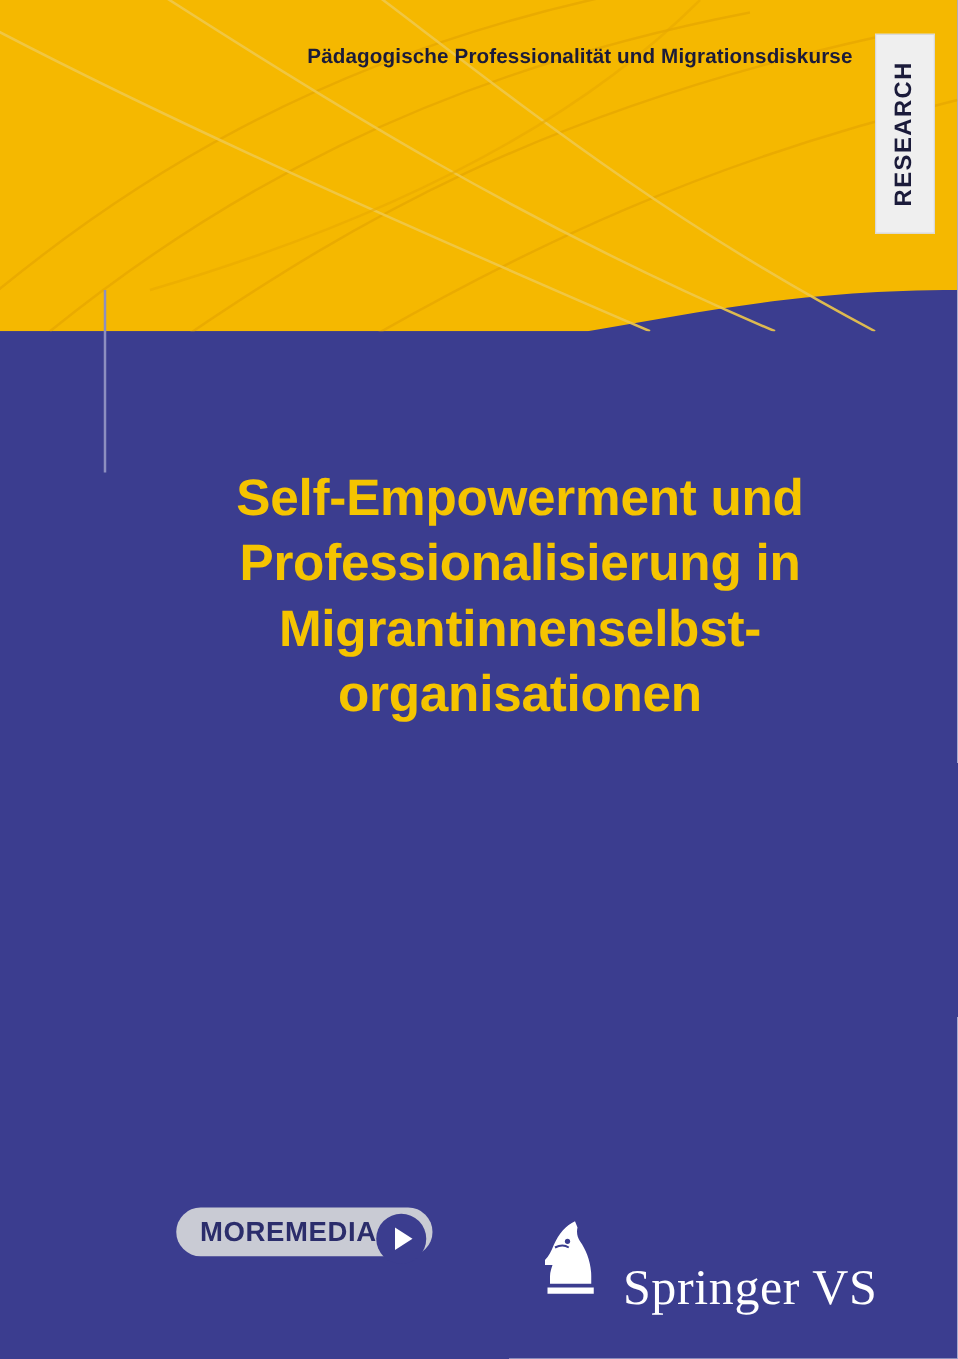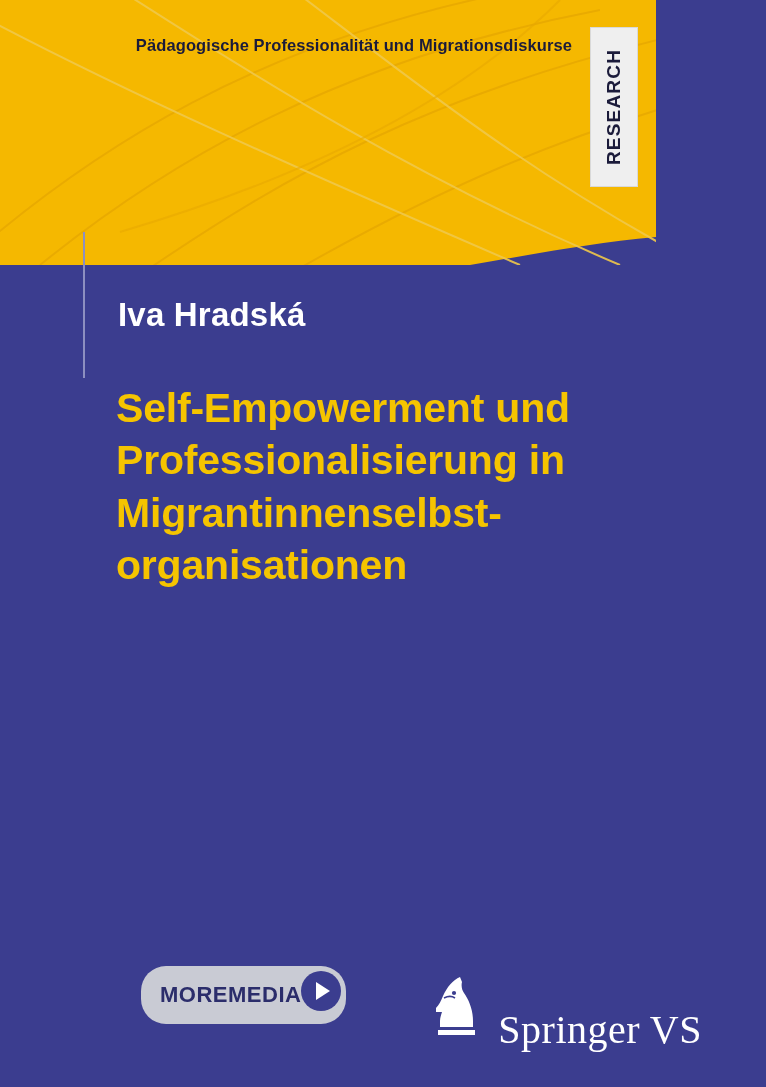--- a/index.html
+++ b/index.html
@@ -16,21 +16,21 @@
     height: 1087px;
     overflow: hidden;
     background: #3b3d8f;
   }
 
   
   .top-band {
     position: absolute;
     left: 0;
     top: 0;
-    width: 656px;
+    width: 766px;
     height: 265px;
     overflow: hidden;
   }
   
   .top-band .curve-fill {
     position: absolute;
     left: 0;
     top: 0;
     width: 766px;
     height: 265px;
@@ -93,46 +93,47 @@
     left: 118px;
     top: 296px;
     font-size: 33px;
     font-weight: bold;
     color: #ffffff;
     letter-spacing: 0.2px;
   }
   .main-title {
     position: absolute;
     left: 116px;
-    top: 382px;
+    top: 372px;
     width: 600px;
     font-size: 41px;
     font-weight: bold;
     line-height: 1.28;
     color: #f5c400;
     letter-spacing: -0.2px;
+    text-align: center;
   }
   .subtitle {
     position: absolute;
     left: 117px;
     top: 692px;
     width: 600px;
     font-size: 25.5px;
     font-weight: bold;
     line-height: 1.45;
     color: #ffffff;
   }
 
   
   .moremedia {
     position: absolute;
     left: 141px;
     top: 966px;
     width: 205px;
-    height: 58px;
+    height: 39px;
     background: #c9cbd4;
     border-radius: 25px;
     display: flex;
     align-items: center;
   }
   .moremedia .mm-label {
     font-size: 22px;
     font-weight: bold;
     letter-spacing: 0.5px;
     color: #2b2d6b;
@@ -208,21 +209,20 @@
 
     <div class="series-title">Pädagogische Professionalität und Migrationsdiskurse</div>
 
     <div class="research-badge">
       <span>RESEARCH</span>
     </div>
   </div>
 
   <div class="left-rule"></div>
 
-  <div class="author">Iva Hradská</div>
 
   <div class="main-title">Self-Empowerment und Professionalisierung in Migrantinnenselbst-organisationen</div>
 
 
   <div class="moremedia">
     <div class="mm-label">MOREMEDIA</div>
     <div class="mm-play">
       <div class="tri"></div>
     </div>
   </div>

